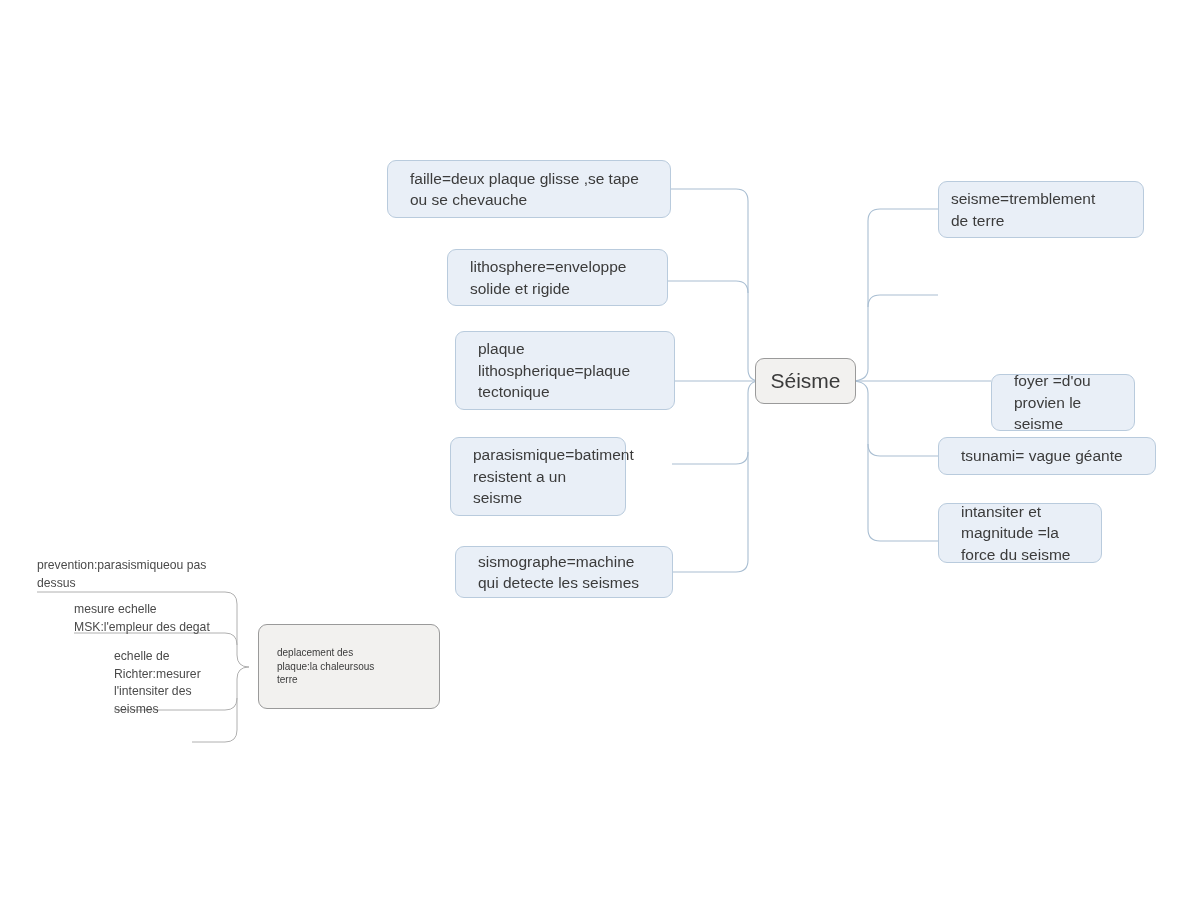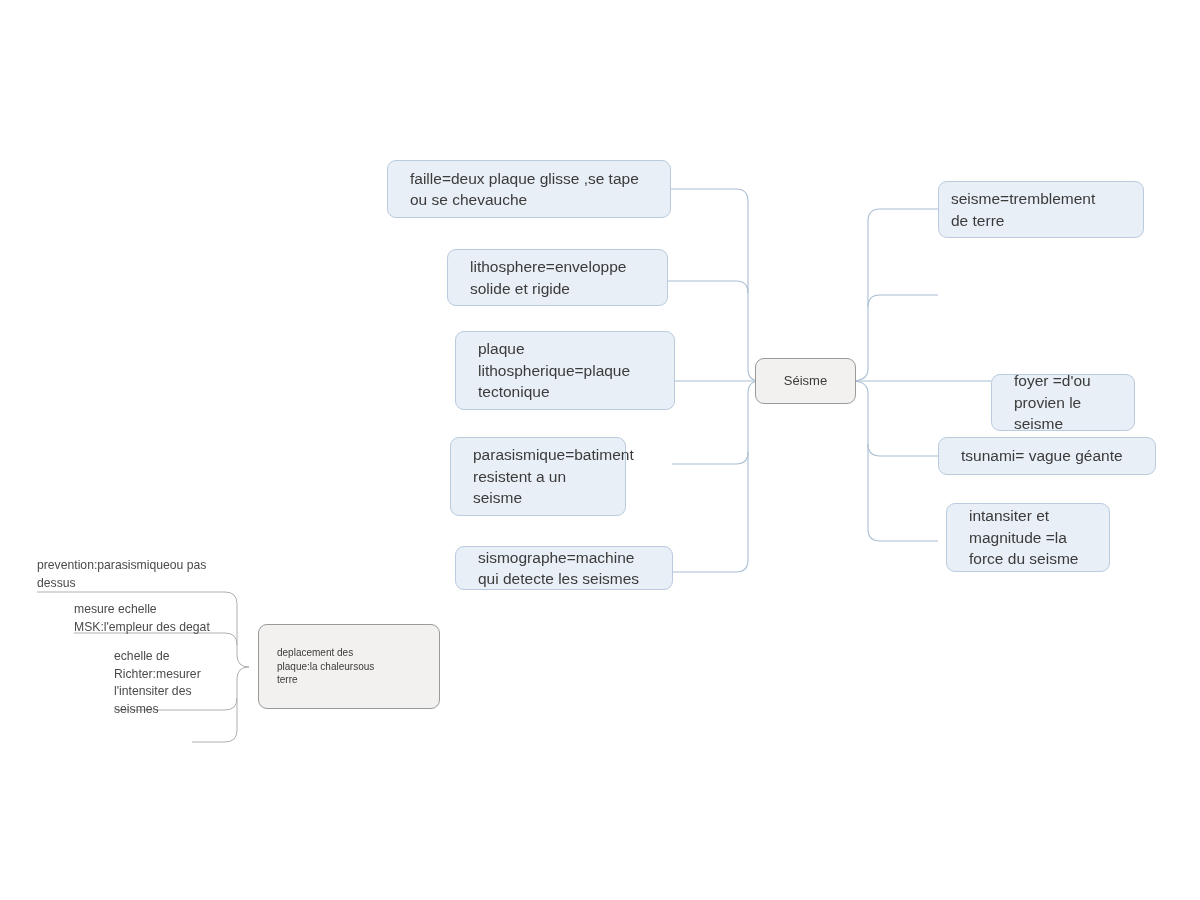--- a/index.html
+++ b/index.html
@@ -49,21 +49,21 @@
   }
   .node.grey {
     background: #f2f1ef;
     border: 1px solid #9a9a9a;
     color: #3b3b3b;
     font-size: 10px;
   }
   .node.center {
     justify-content: center;
     padding: 17px 14px;
-    font-size: 13px;
+    font-size: 21px;
   }
   .node.plain {
     border: none;
     background: transparent;
     font-size: 12.2px;
     color: #4a4a4a;
     align-items: flex-start;
     padding: 0;
     line-height: 1.45;
   }
@@ -116,35 +116,35 @@
 solide et rigide</div>
 
   <div class="node blue" style="left:455px; top:331px; width:220px; height:79px;">plaque
 lithospherique=plaque
 tectonique</div>
 
   <div class="node blue" style="left:450px; top:437px; width:176px; height:79px;">parasismique=batiment
 resistent a un
 seisme</div>
 
-  <div class="node blue" style="left:455px; top:546px; width:218px; height:44px;">sismographe=machine
+  <div class="node blue" style="left:455px; top:546px; width:218px; height:52px;">sismographe=machine
 qui detecte les seismes</div>
 
   <div class="node grey center" style="left:755px; top:358px; width:101px; height:46px;">Séisme</div>
 
   <div class="node blue" style="left:938px; top:181px; width:206px; height:57px;padding-left:12px;">seisme=tremblement
 de terre</div>
 
 
   <div class="node blue" style="left:991px; top:353px; width:144px; height:57px;margin-top:21px;">foyer =d'ou
 provien le seisme</div>
 
   <div class="node blue" style="left:938px; top:437px; width:218px; height:38px;">tsunami= vague géante</div>
 
-  <div class="node blue" style="left:938px; top:503px; width:164px; height:69px;margin-left:8px;">intansiter et
+  <div class="node blue" style="left:938px; top:503px; width:164px; height:60px;">intansiter et
 magnitude =la
 force du seisme</div>
 
   <div class="node grey" style="left:258px; top:624px; width:182px; height:85px; padding-left:18px;">deplacement des
 plaque:la chaleursous
 terre</div>
 
   <div class="node plain" style="left:37px; top:557px; width:200px;">prevention:parasismiqueou pas
 dessus</div>
 

